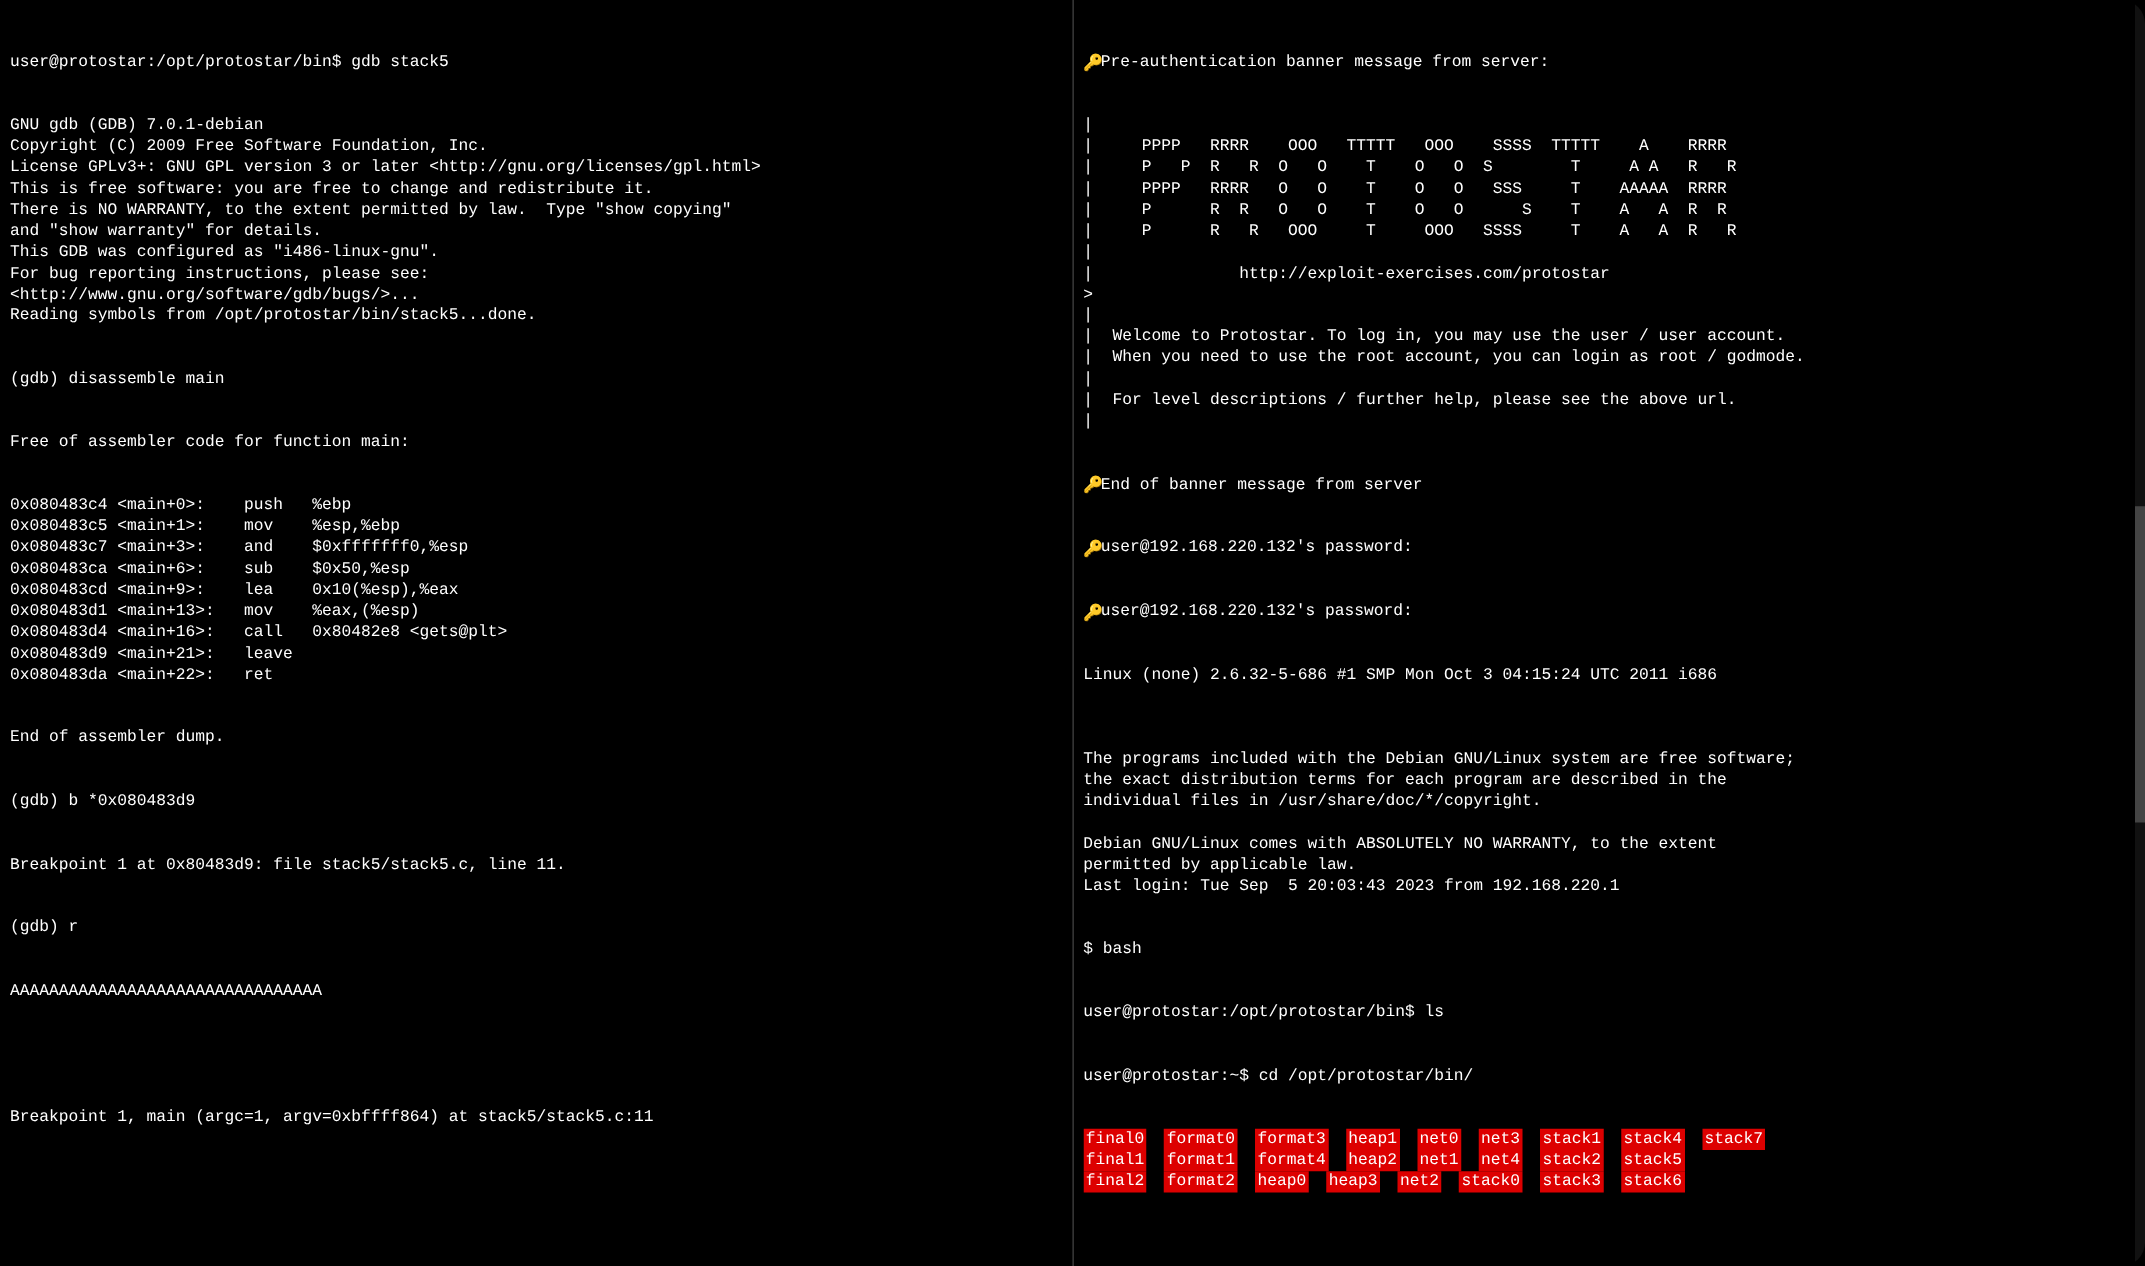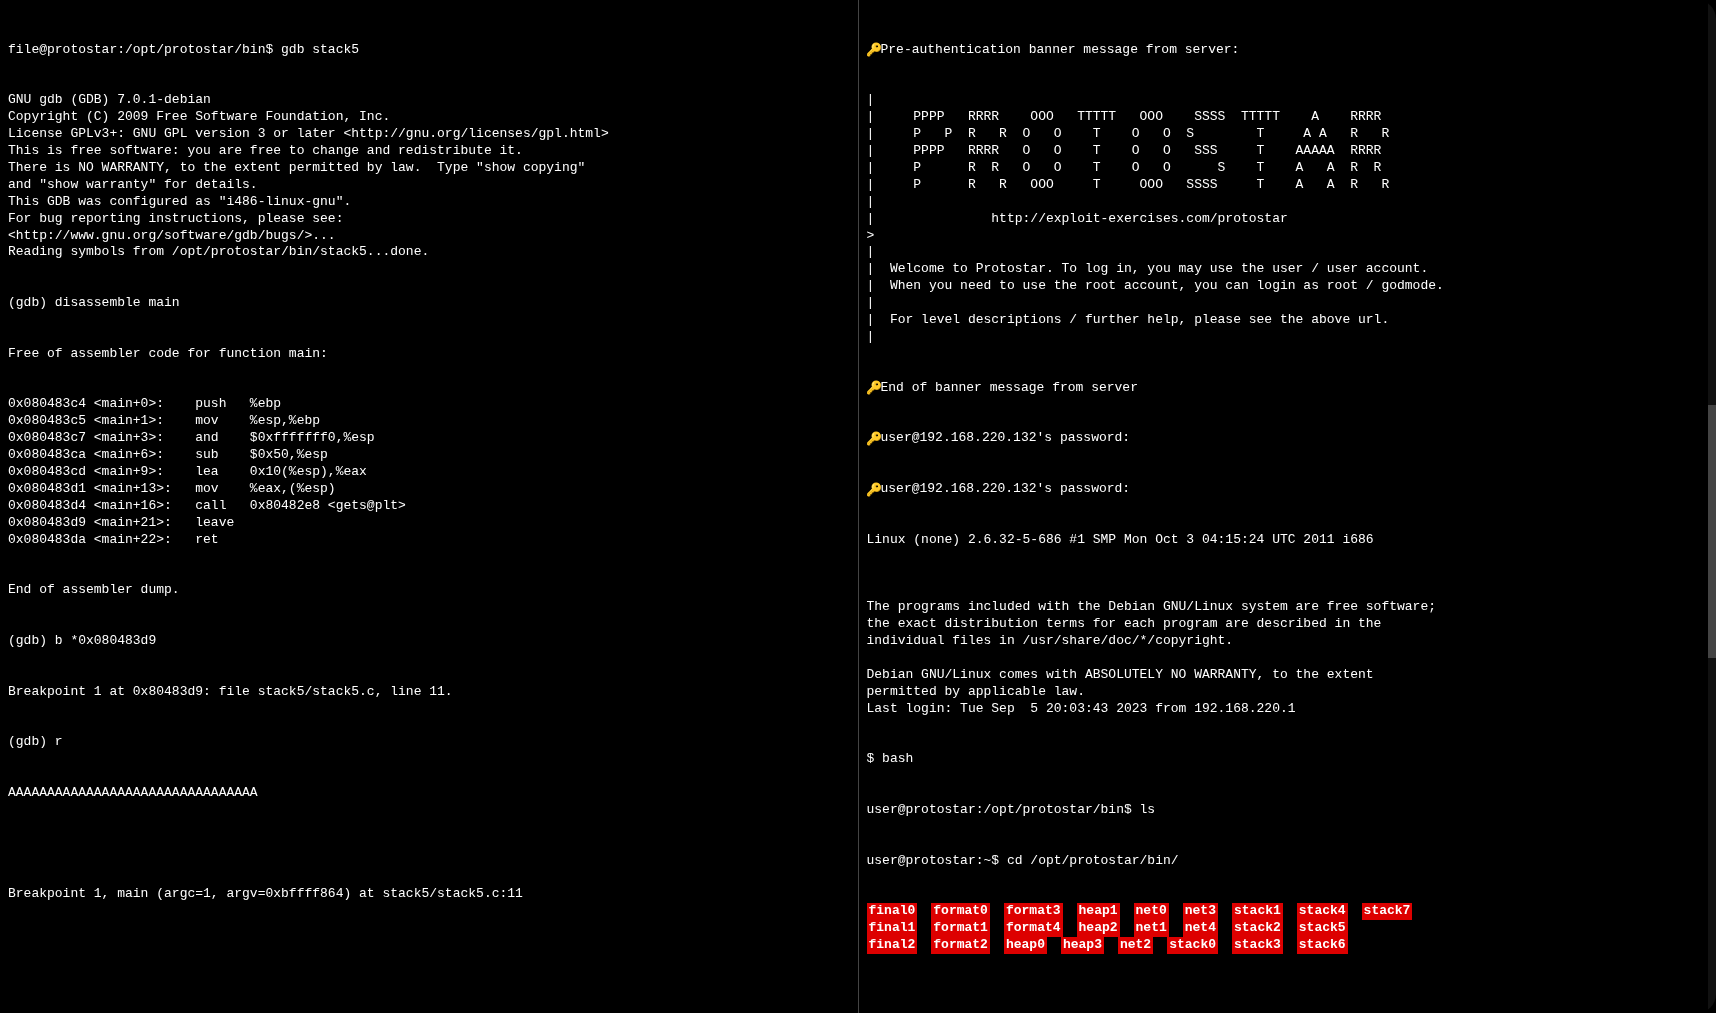--- a/index.html
+++ b/index.html
@@ -28,21 +28,21 @@
       border-radius: 19px;
     }
     .line { white-space: pre; }
     .key-icon {
       display: inline-block;
       width: 12px;
       height: 12px;
       margin-right: 2px;
       vertical-align: middle;
     }
-    .hl-row { line-height: 1.3; font-weight: bold; }
+    .hl-row { line-height: 1.3; }
     .hl {
       background: #d00;
       color: #fff;
       padding: 0 2px;
       display: inline-block;
     }
     .hl-gap { display: inline-block; width: 14px; }
     .scrollbar {
       position: absolute;
       right: 0;
@@ -57,21 +57,21 @@
       background: #444;
       top: 40%;
       height: 25%;
     }
     .ascii-art { white-space: pre; }
   </style>
 </head>
 <body>
 
 <div class="pane pane-left">
-  <div class="line">file@protostar:/opt/protostar/bin$ gdb stack5</div>
+  <div class="line">user@protostar:/opt/protostar/bin$ gdb stack5</div>
   <div id="gdb-header-left"><div class="line">GNU gdb (GDB) 7.0.1-debian</div><div class="line">Copyright (C) 2009 Free Software Foundation, Inc.</div><div class="line">License GPLv3+: GNU GPL version 3 or later &lt;http://gnu.org/licenses/gpl.html&gt;</div><div class="line">This is free software: you are free to change and redistribute it.</div><div class="line">There is NO WARRANTY, to the extent permitted by law.  Type "show copying"</div><div class="line">and "show warranty" for details.</div><div class="line">This GDB was configured as "i486-linux-gnu".</div><div class="line">For bug reporting instructions, please see:</div><div class="line">&lt;http://www.gnu.org/software/gdb/bugs/&gt;...</div><div class="line">Reading symbols from /opt/protostar/bin/stack5...done.</div></div>
   <div class="line">(gdb) disassemble main</div>
   <div class="line">Free of assembler code for function main:</div>
   <div id="disas-left"><div class="line">0x080483c4 &lt;main+0&gt;:    push   %ebp</div><div class="line">0x080483c5 &lt;main+1&gt;:    mov    %esp,%ebp</div><div class="line">0x080483c7 &lt;main+3&gt;:    and    $0xfffffff0,%esp</div><div class="line">0x080483ca &lt;main+6&gt;:    sub    $0x50,%esp</div><div class="line">0x080483cd &lt;main+9&gt;:    lea    0x10(%esp),%eax</div><div class="line">0x080483d1 &lt;main+13&gt;:   mov    %eax,(%esp)</div><div class="line">0x080483d4 &lt;main+16&gt;:   call   0x80482e8 &lt;gets@plt&gt;</div><div class="line">0x080483d9 &lt;main+21&gt;:   leave</div><div class="line">0x080483da &lt;main+22&gt;:   ret</div></div>
   <div class="line">End of assembler dump.</div>
   <div class="line">(gdb) b *0x080483d9</div>
   <div class="line">Breakpoint 1 at 0x80483d9: file stack5/stack5.c, line 11.</div>
   <div class="line">(gdb) r</div>
   <div class="line">AAAAAAAAAAAAAAAAAAAAAAAAAAAAAAAA</div>
   <div class="line">&nbsp;</div>

